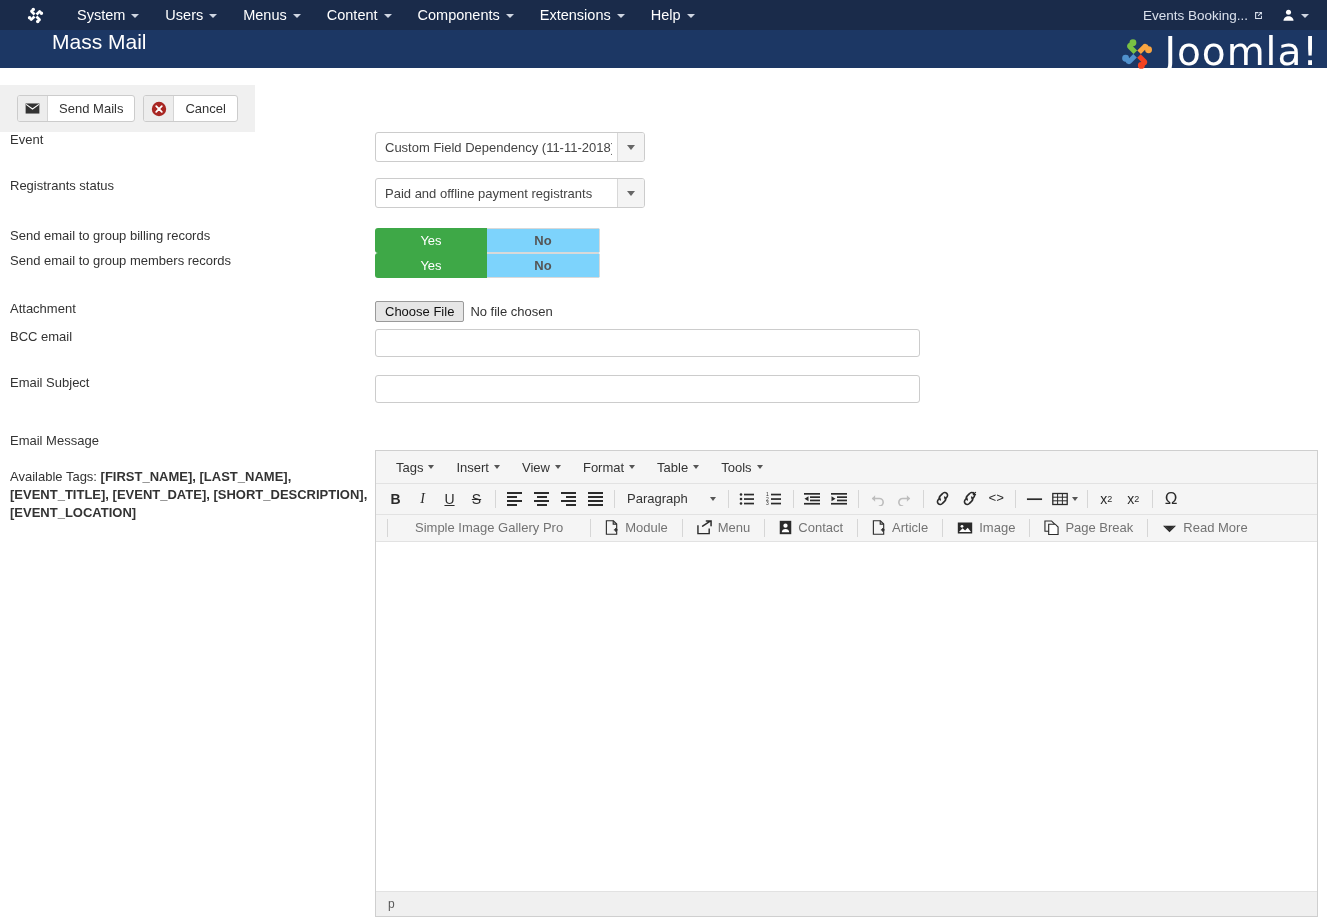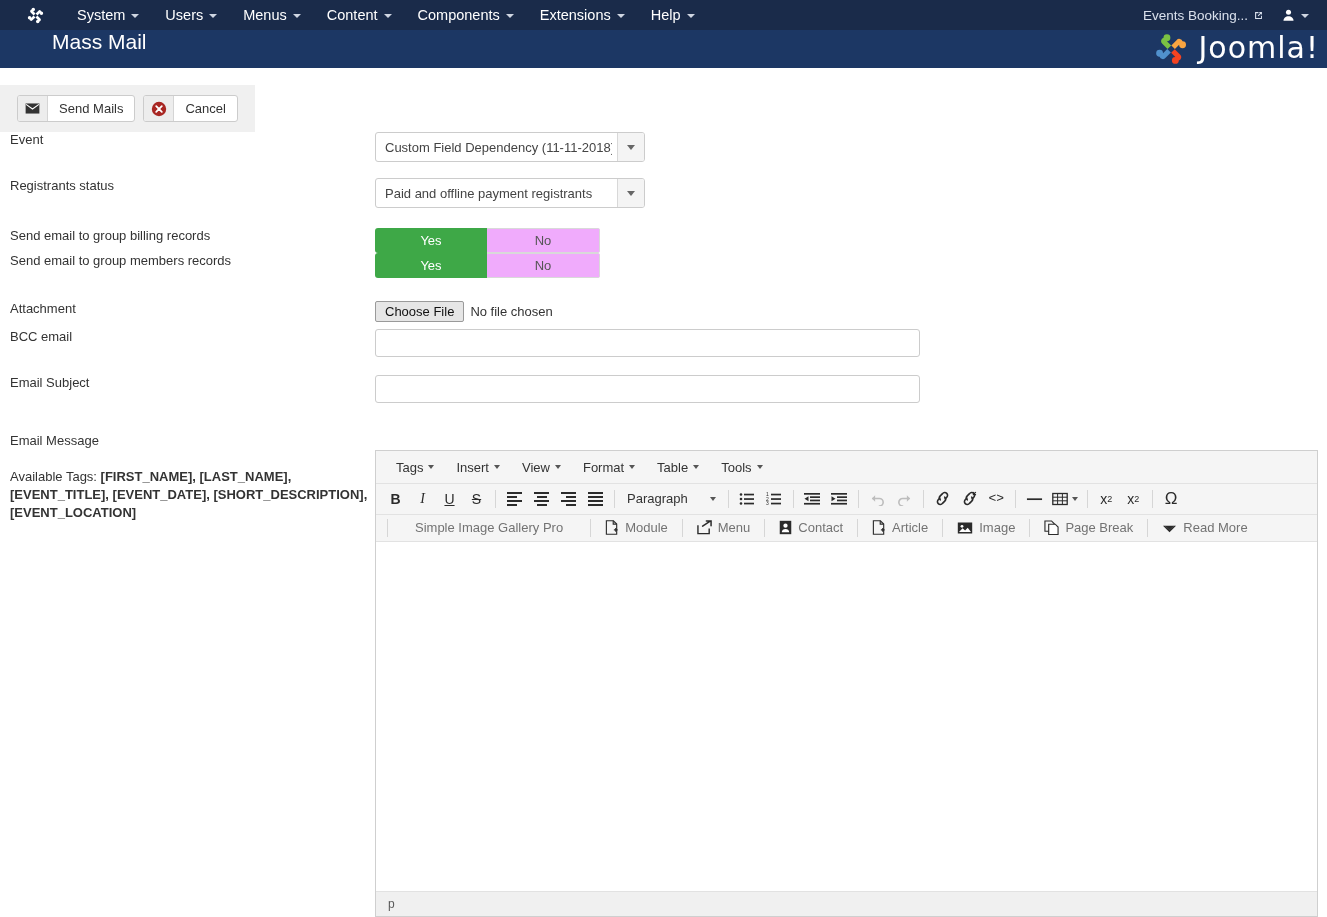--- a/index.html
+++ b/index.html
@@ -55,21 +55,21 @@
   .page-title{
     position:absolute; left:52px; top:-6px;
     color:#ffffff; font-size:21px; font-weight:400;
     line-height:40px; white-space:nowrap;
   }
   .joomla-logo{
     position:absolute; right:8px; top:3px;
     display:flex; align-items:center; gap:6px;
   }
   .joomla-word{
-    color:#ffffff; font-size:30px; letter-spacing:1px;
+    color:#ffffff; font-size:39px; letter-spacing:1px;
     font-family:"DejaVu Sans", sans-serif; font-weight:400;
     position:relative; top:-2px;
   }
 
   
   .toolbar-panel{
     position:absolute; left:0; top:85px; width:255px; height:47px;
     background:#f0f0f0;
     display:flex; align-items:center; justify-content:center;
   }
@@ -115,21 +115,21 @@
     width:0;height:0;border-left:4px solid transparent;border-right:4px solid transparent;
     border-top:5px solid #666666; display:block;
   }
 
   .switch{ display:flex; width:225px; height:25px; border-radius:3px; overflow:hidden; }
   .sw-on, .sw-off{
     flex:1; display:flex; align-items:center; justify-content:center;
     font-size:13px; cursor:pointer;
   }
   .sw-on{ background:#3ea847; color:#ffffff; }
-  .sw-off{ background:#f0abfc; color:#555555; border:1px solid #d9d9d9; border-left:none; }
+  .sw-off{ background:#7dd3fc; color:#555555; border:1px solid #d9d9d9; border-left:none;font-weight:bold; }
 
   .file-row{ display:flex; align-items:center; gap:6px; }
   .file-btn{
     border:1px solid #9a9a9a; background:#e6e6e6;
     padding:2px 9px; font-size:13px; border-radius:2px;
     color:#111111; cursor:pointer;
     font-family:"Liberation Sans", sans-serif;
   }
   .file-txt{ font-size:13px; color:#333333; }
 

